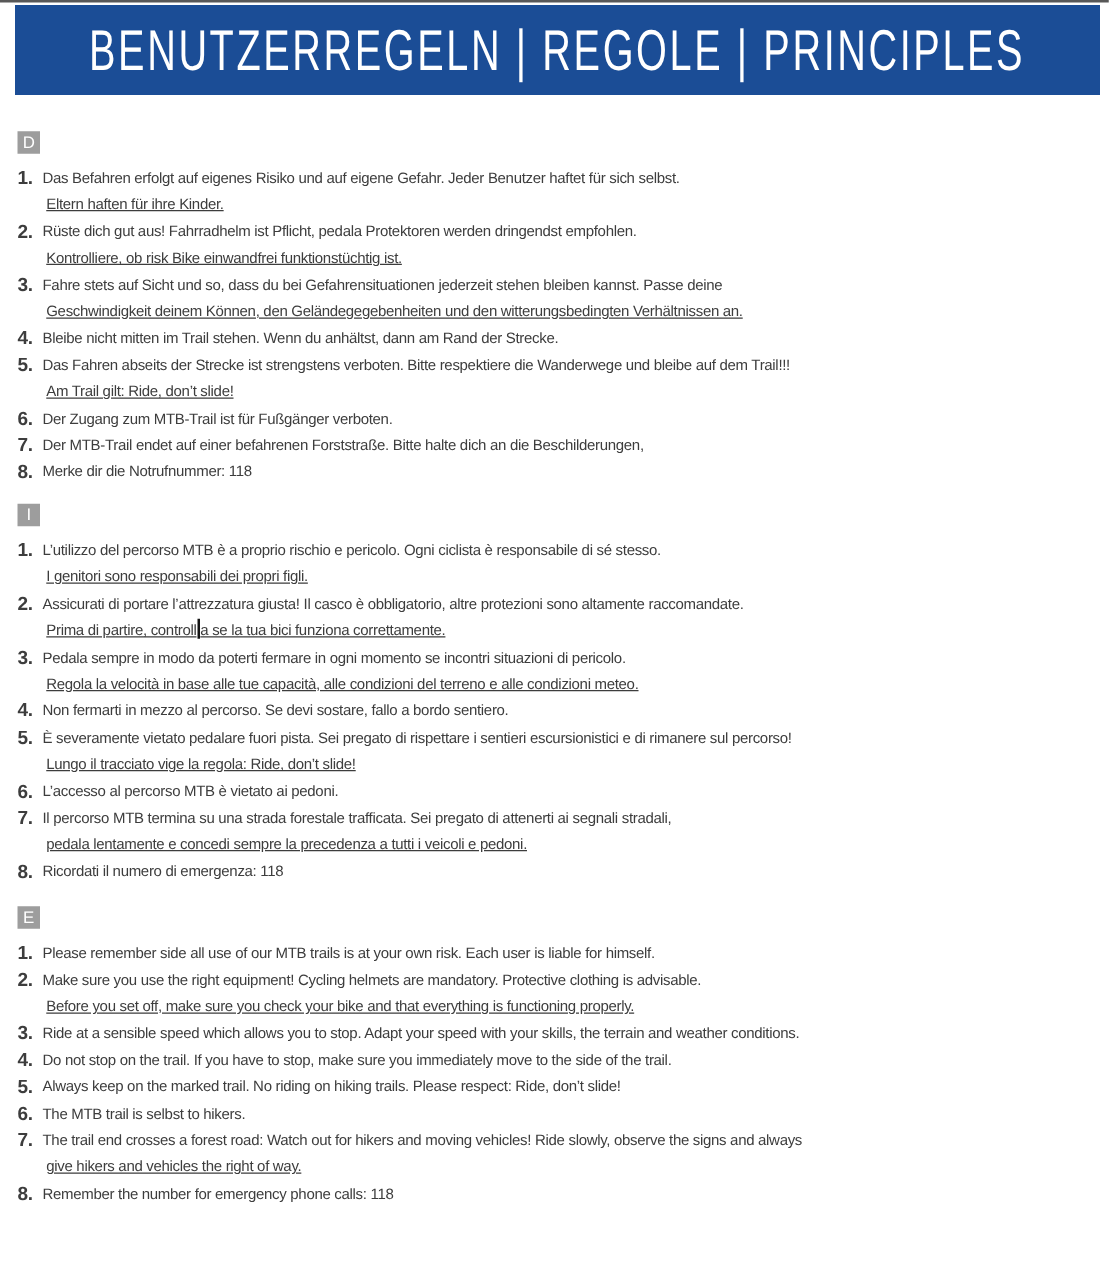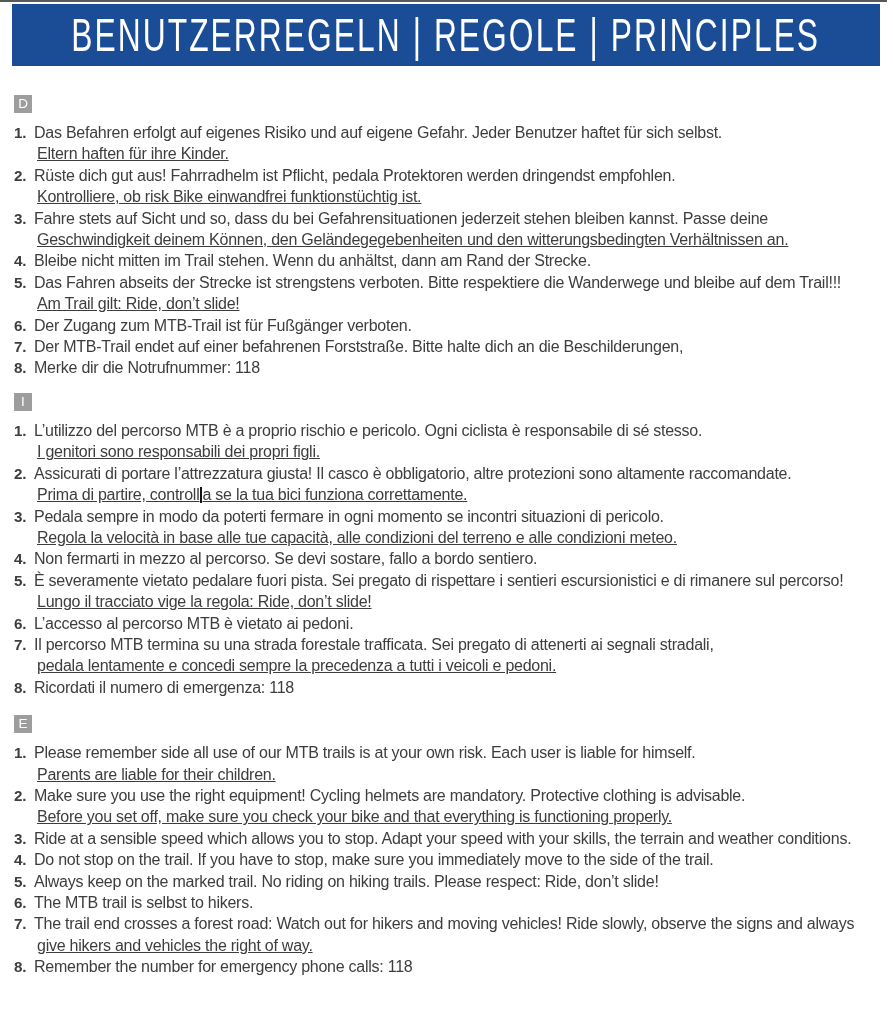--- a/index.html
+++ b/index.html
@@ -13,21 +13,21 @@
   .page { position: relative; width: 893px; height: 1013px; overflow: hidden; }
 
   .top-rule {
     position: absolute; top: 0; left: 0;
     width: 887px; height: 2px;
     background: #585858;
   }
 
   .banner {
     margin: 4px 0 0 12px;
-    width: 868px; height: 62px;
+    width: 868px; height: 72px;
     background: #1b4d96;
     display: flex; align-items: center; justify-content: center;
     overflow: hidden;
   }
   .banner-title {
     color: #ffffff;
     font-size: 46px;
     letter-spacing: 3px;
     white-space: nowrap;
     transform: scaleX(0.69);
@@ -52,21 +52,21 @@
   .item { display: flex; align-items: flex-start; }
   .num {
     flex: 0 0 20px;
     font-weight: 700;
     font-size: 15.2px;
     line-height: 21.4px;
     letter-spacing: -0.2px;
   }
   .lines { flex: 1 1 auto; min-width: 0; }
   .line {
-    font-size: 16px;
+    font-size: 12px;
     line-height: 21.4px;
     letter-spacing: -0.25px;
     white-space: nowrap;
   }
   .line.cont { margin-left: 3px; text-decoration: underline; }
 
   .caret {
     display: inline-block;
     width: 2px; height: 16px;
     background: #151515;
@@ -203,21 +203,20 @@
       </div>
     </section>
 
     <section class="section-e">
       <div class="badge">E</div>
       <div class="rules">
         <div class="item">
           <span class="num">1.</span>
           <div class="lines">
             <div class="line">Please remember side all use of our MTB trails is at your own risk. Each user is liable for himself.</div>
-            <div class="line cont">Parents are liable for their children.</div>
           </div>
         </div>
         <div class="item">
           <span class="num">2.</span>
           <div class="lines">
             <div class="line">Make sure you use the right equipment! Cycling helmets are mandatory. Protective clothing is advisable.</div>
             <div class="line cont">Before you set off, make sure you check your bike and that everything is functioning properly.</div>
           </div>
         </div>
         <div class="item">

